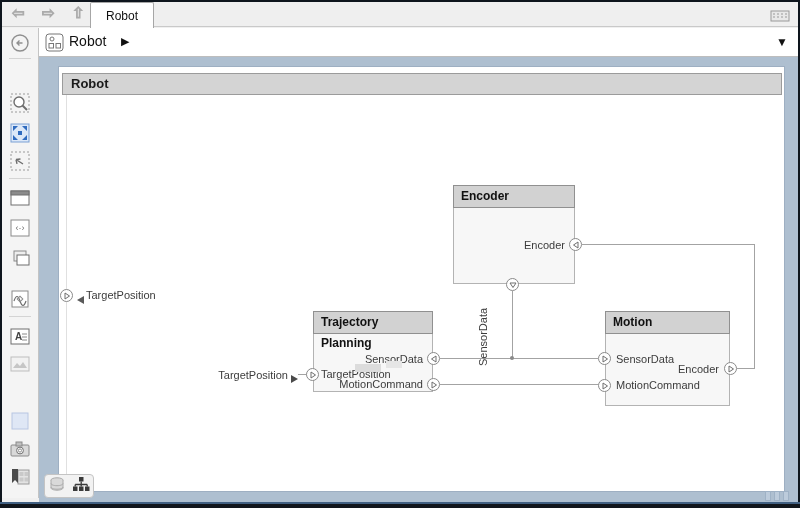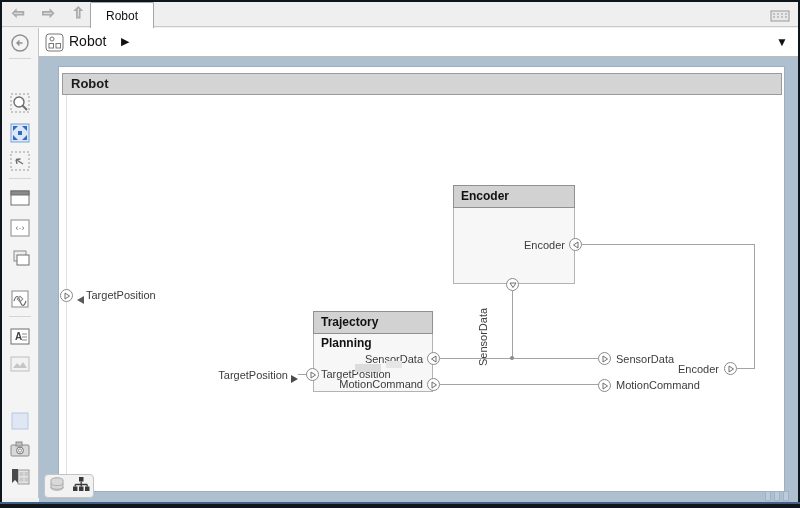--- a/index.html
+++ b/index.html
@@ -241,20 +241,25 @@
         </div>
 
         <span class="plabel r" style="left:129px;top:302px;width:100px">TargetPosition</span>
         <span class="solid-arrow" style="left:231px;top:303px">
           <svg width="10" height="10">
               <path d="M1 1 L8 5 L1 9 Z" fill="#4a4a4a"></path>
             </svg>
         </span>
         <div class="wire" style="left:239px;top:307px;width:9px;height:1px"></div>
 
+        <div class="blk" style="left:546px;top:244px;width:125px;height:95px">
+          <div class="blk-hdr">
+            <span>Motion</span>
+          </div>
+        </div>
         <span class="plabel" style="left:557px;top:286px">SensorData</span>
         <span class="plabel r" style="left:560px;top:296px;width:100px">Encoder</span>
         <span class="plabel" style="left:557px;top:312px">MotionCommand</span>
         <div class="port" style="left:539px;top:285px">
           <svg width="8" height="8">
               <path d="M2 1 L6.5 4 L2 7 Z" fill="#fff" stroke="#6e6e6e"></path>
             </svg>
         </div>
         <div class="port" style="left:539px;top:312px">
           <svg width="8" height="8">

